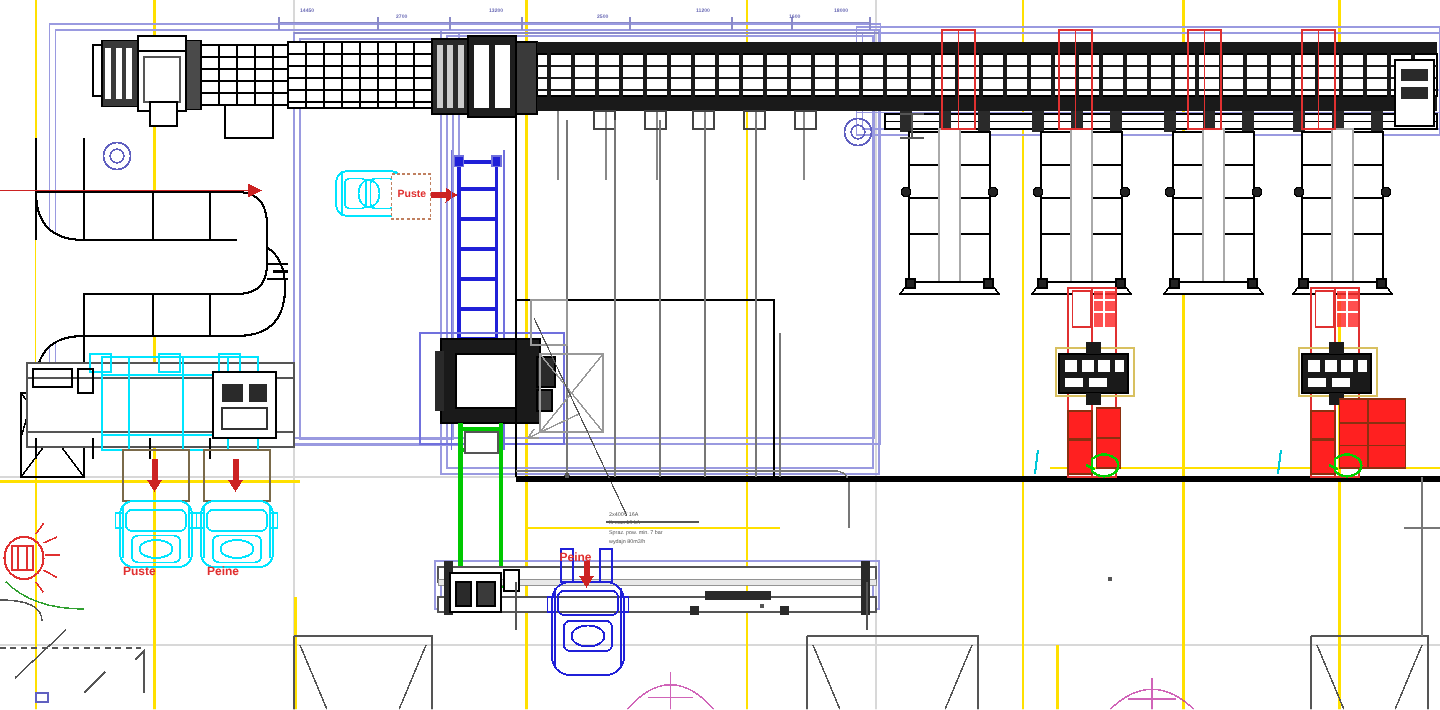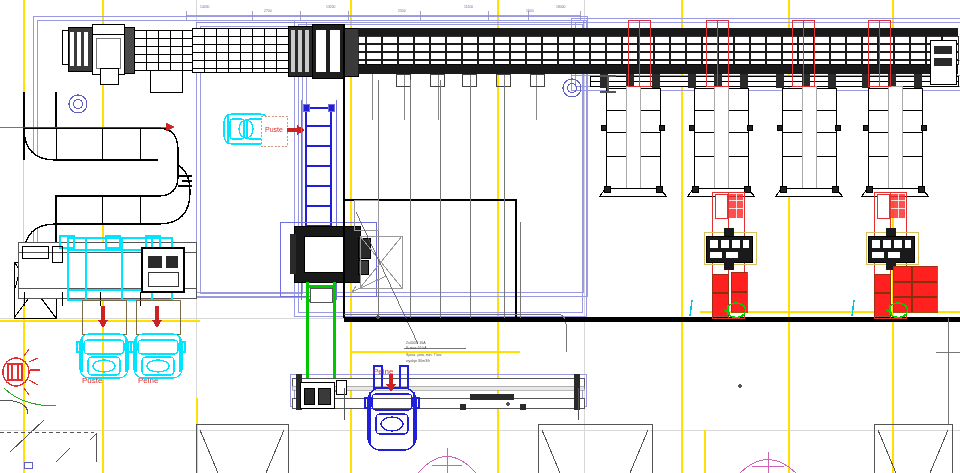--- a/index.html
+++ b/index.html
@@ -1,20 +1,20 @@
 <!DOCTYPE html>
 <html><head>
 <meta charset="utf-8">
 <title>CAD Layout</title>
 <style>
   html,body{margin:0;padding:0;background:#ffffff;}
   body{font-family:"Liberation Sans",sans-serif;}
   #stage{position:relative;width:960px;height:473px;background:#ffffff;overflow:hidden;}
   #stage svg{position:absolute;left:0;top:0;}
-  .lbl{position:absolute;font-family:"Liberation Sans",sans-serif;white-space:nowrap;}
+  .lbl{position:absolute;font-family:"Liberation Sans",sans-serif;white-space:nowrap;font-weight:bold;}
   .lbl-red{color:#e03030;}
   .lbl-dim{color:#6b6bb5;}
 </style>
 </head>
 <body>
 
 <div id="stage">
 
 <svg width="960" height="473" viewBox="0 0 960 473" shape-rendering="crispEdges">
 

